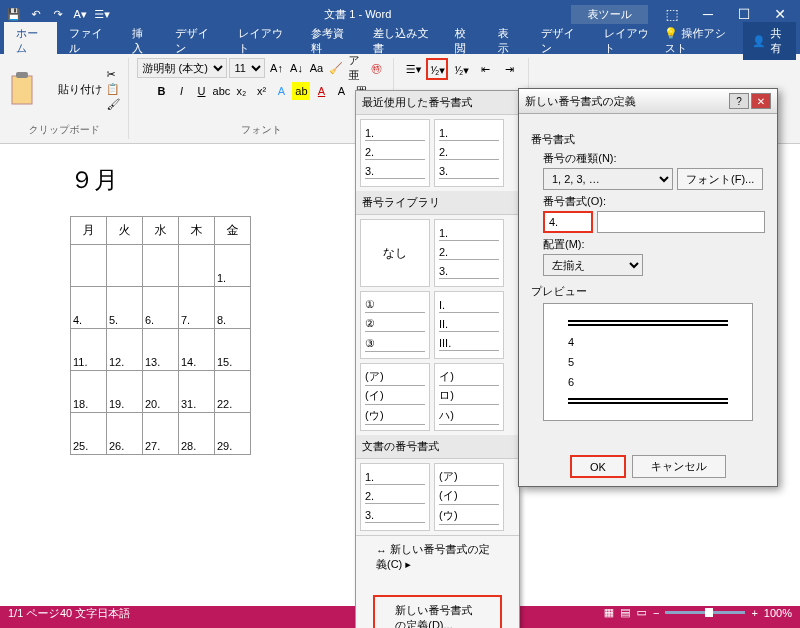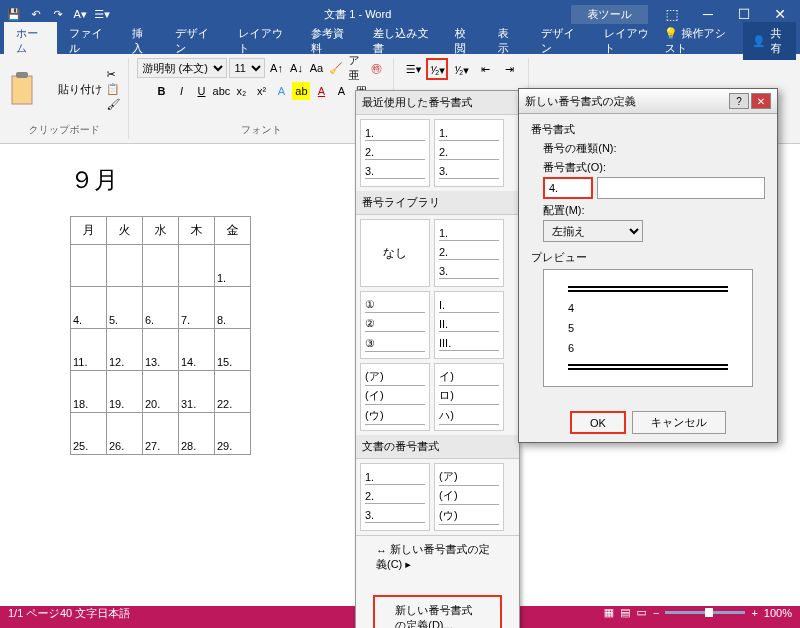--- a/index.html
+++ b/index.html
@@ -42,21 +42,21 @@
 .dd-item.none{display:flex;align-items:center;justify-content:center;font-size:12px}
 .dd-item div{border-bottom:1px solid #aaa;padding-bottom:1px}
 .dd-footer{border-top:1px solid #ccc}
 .dd-footer .item{padding:6px 20px;cursor:pointer}
 .dd-footer .item.hl{border:2px solid #e8311c;margin:17px}
 .dialog{position:absolute;top:88px;left:518px;width:260px;background:#f0f0f0;border:1px solid #666;box-shadow:3px 3px 8px rgba(0,0,0,.4);z-index:10}
 .dialog .dlg-title{background:linear-gradient(#fff,#e0e0e0);padding:4px 6px;display:flex;align-items:center;justify-content:space-between;border-bottom:1px solid #aaa}
 .dlg-title .wbtns{display:flex;gap:2px}
 .dlg-title .wbtns span{width:20px;height:16px;border:1px solid #888;background:#ddd;display:flex;align-items:center;justify-content:center;font-size:10px}
 .dlg-title .wbtns .close{background:#c94040;color:#fff}
-.dlg-body{padding:8px 12px}
+.dlg-body{padding:18px 12px}
 .dlg-section{margin-bottom:8px}
 .dlg-section>label{display:block;margin-bottom:4px}
 .dlg-field{margin:4px 0 4px 12px}
 .dlg-field label{display:block;margin-bottom:2px;font-size:11px}
 .dlg-field .row{display:flex;gap:4px}
 .dlg-field select,.dlg-field input{height:22px;border:1px solid #999;padding:0 4px;font-size:11px}
 .dlg-field input.hl{border:2px solid #e8311c;width:50px}
 .dlg-field .font-btn{border:1px solid #999;padding:2px 8px;background:#f5f5f5;cursor:pointer}
 .preview-box{border:1px solid #999;background:#fff;padding:16px 24px;margin:4px 12px}
 .preview-box .pline{display:flex;align-items:center;gap:10px;margin:8px 0}
@@ -299,20 +299,24 @@
     <div class="wbtns">
       <span>?</span>
       <span class="close">✕</span>
     </div>
   </div>
   <div class="dlg-body">
     <div class="dlg-section">
       <label>番号書式</label>
       <div class="dlg-field">
         <label>番号の種類(N):</label>
+        <div class="row">
+          <select style="width:130px"><option>1, 2, 3, …</option></select>
+          <button class="font-btn">フォント(F)...</button>
+        </div>
       </div>
       <div class="dlg-field">
         <label>番号書式(O):</label>
         <div class="row">
           <input class="hl" value="4." style="">
           <input style="flex: 1 1 0%; width: 140px;">
         </div>
       </div>
       <div class="dlg-field">
         <label>配置(M):</label>

